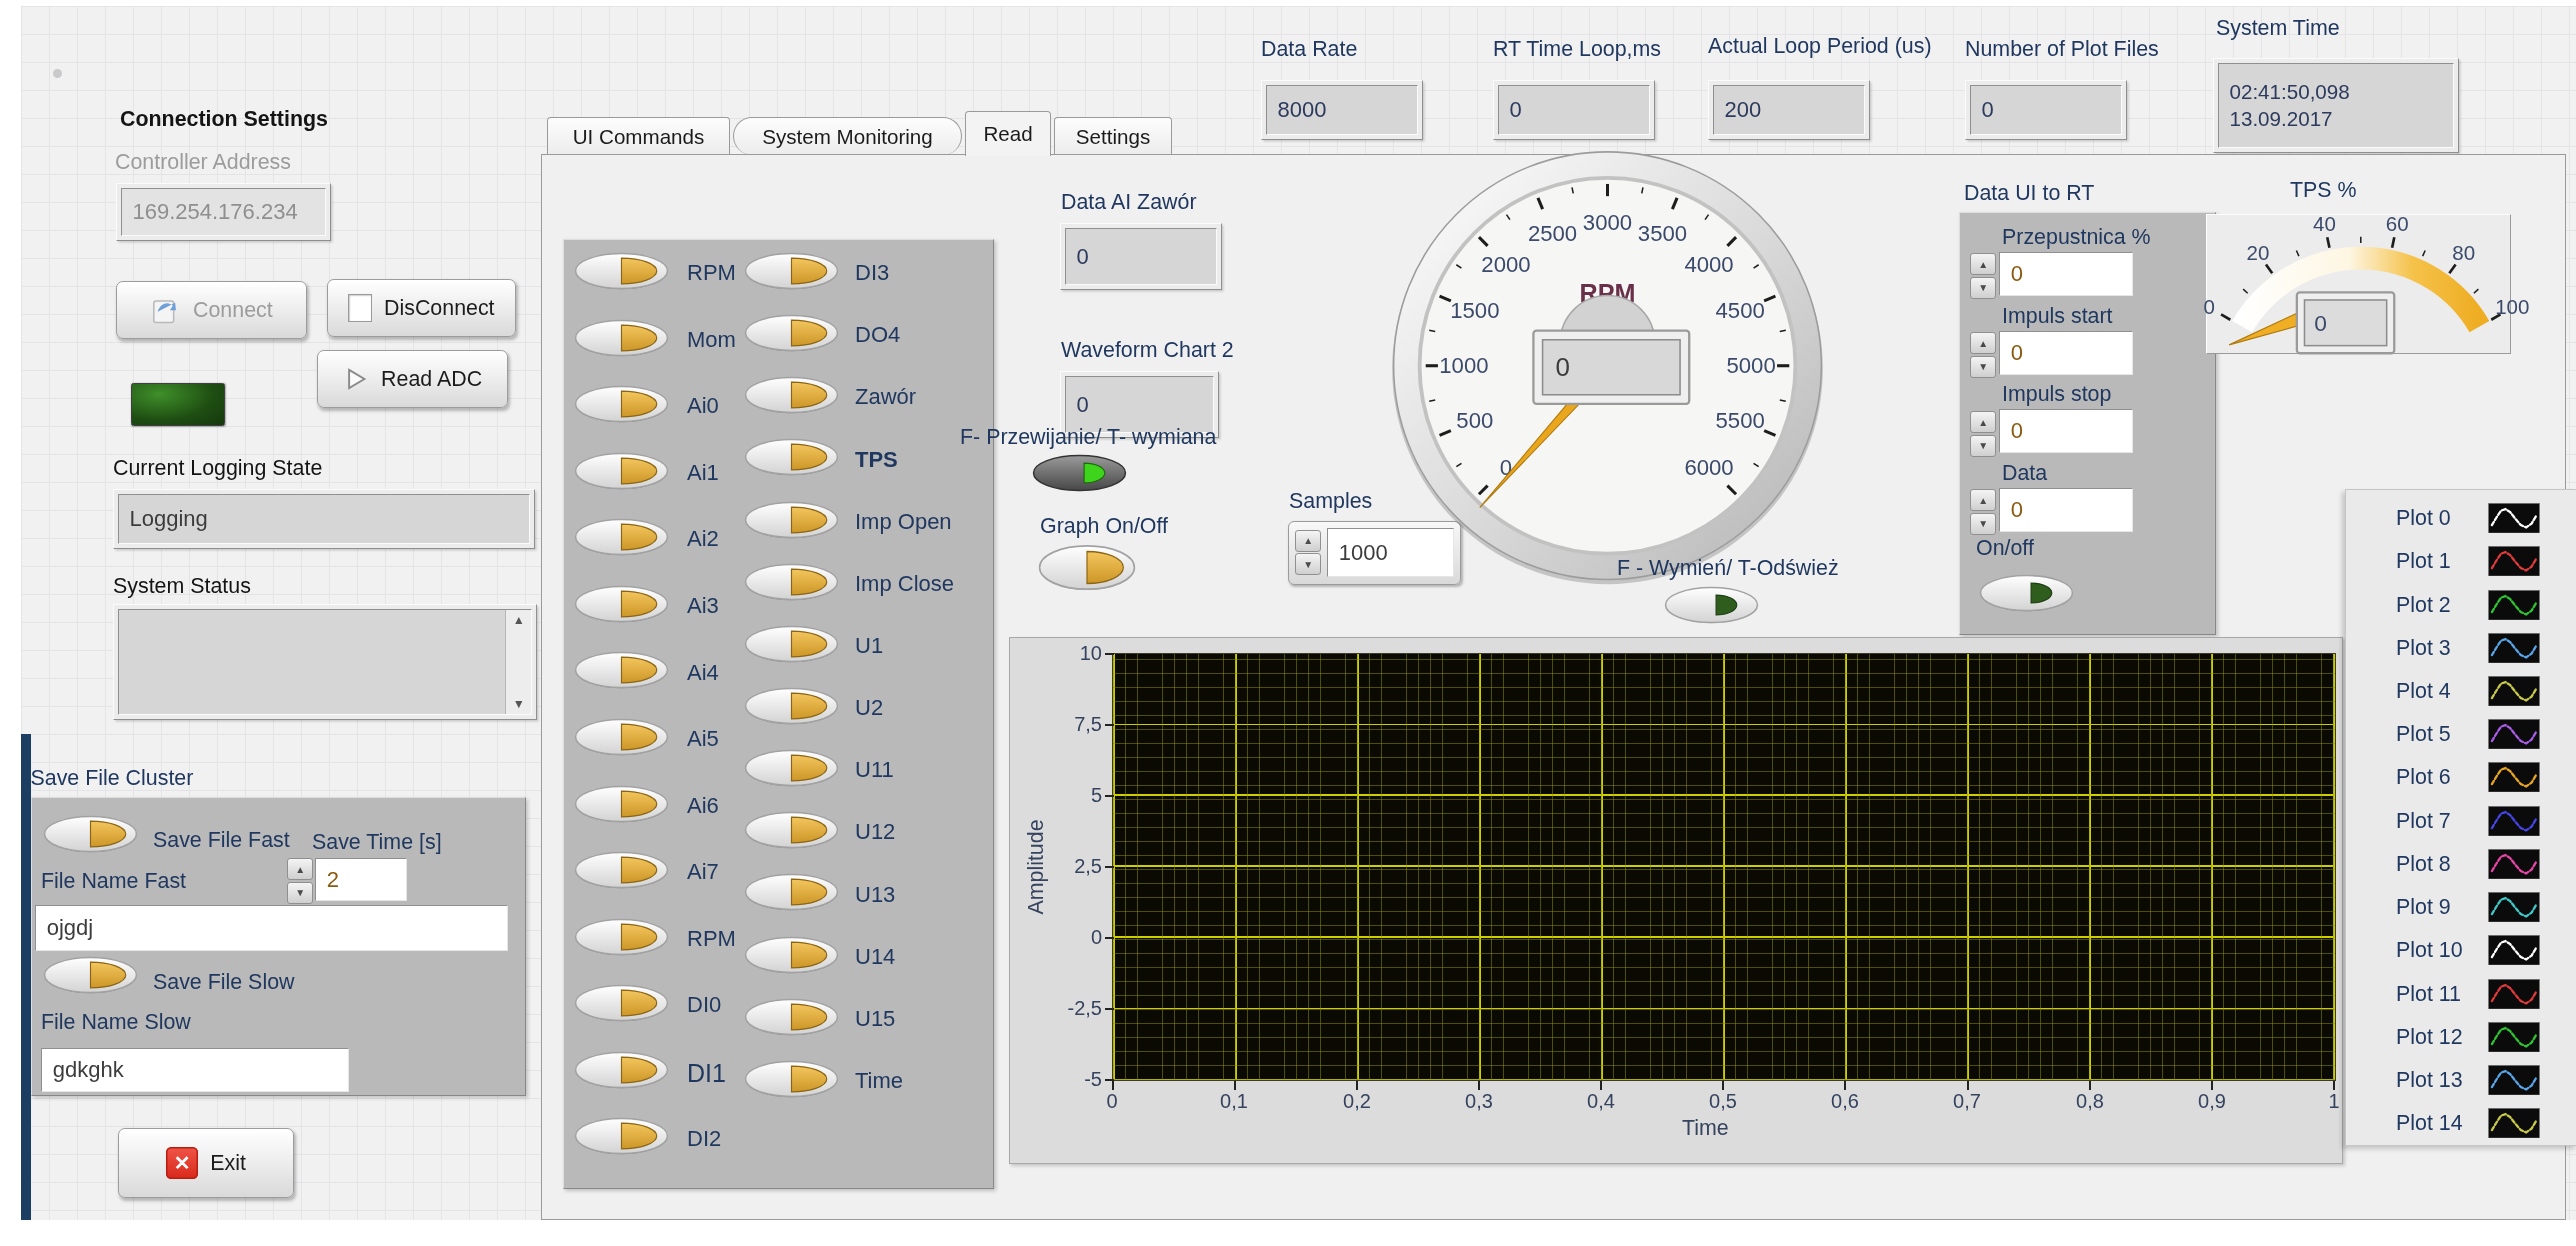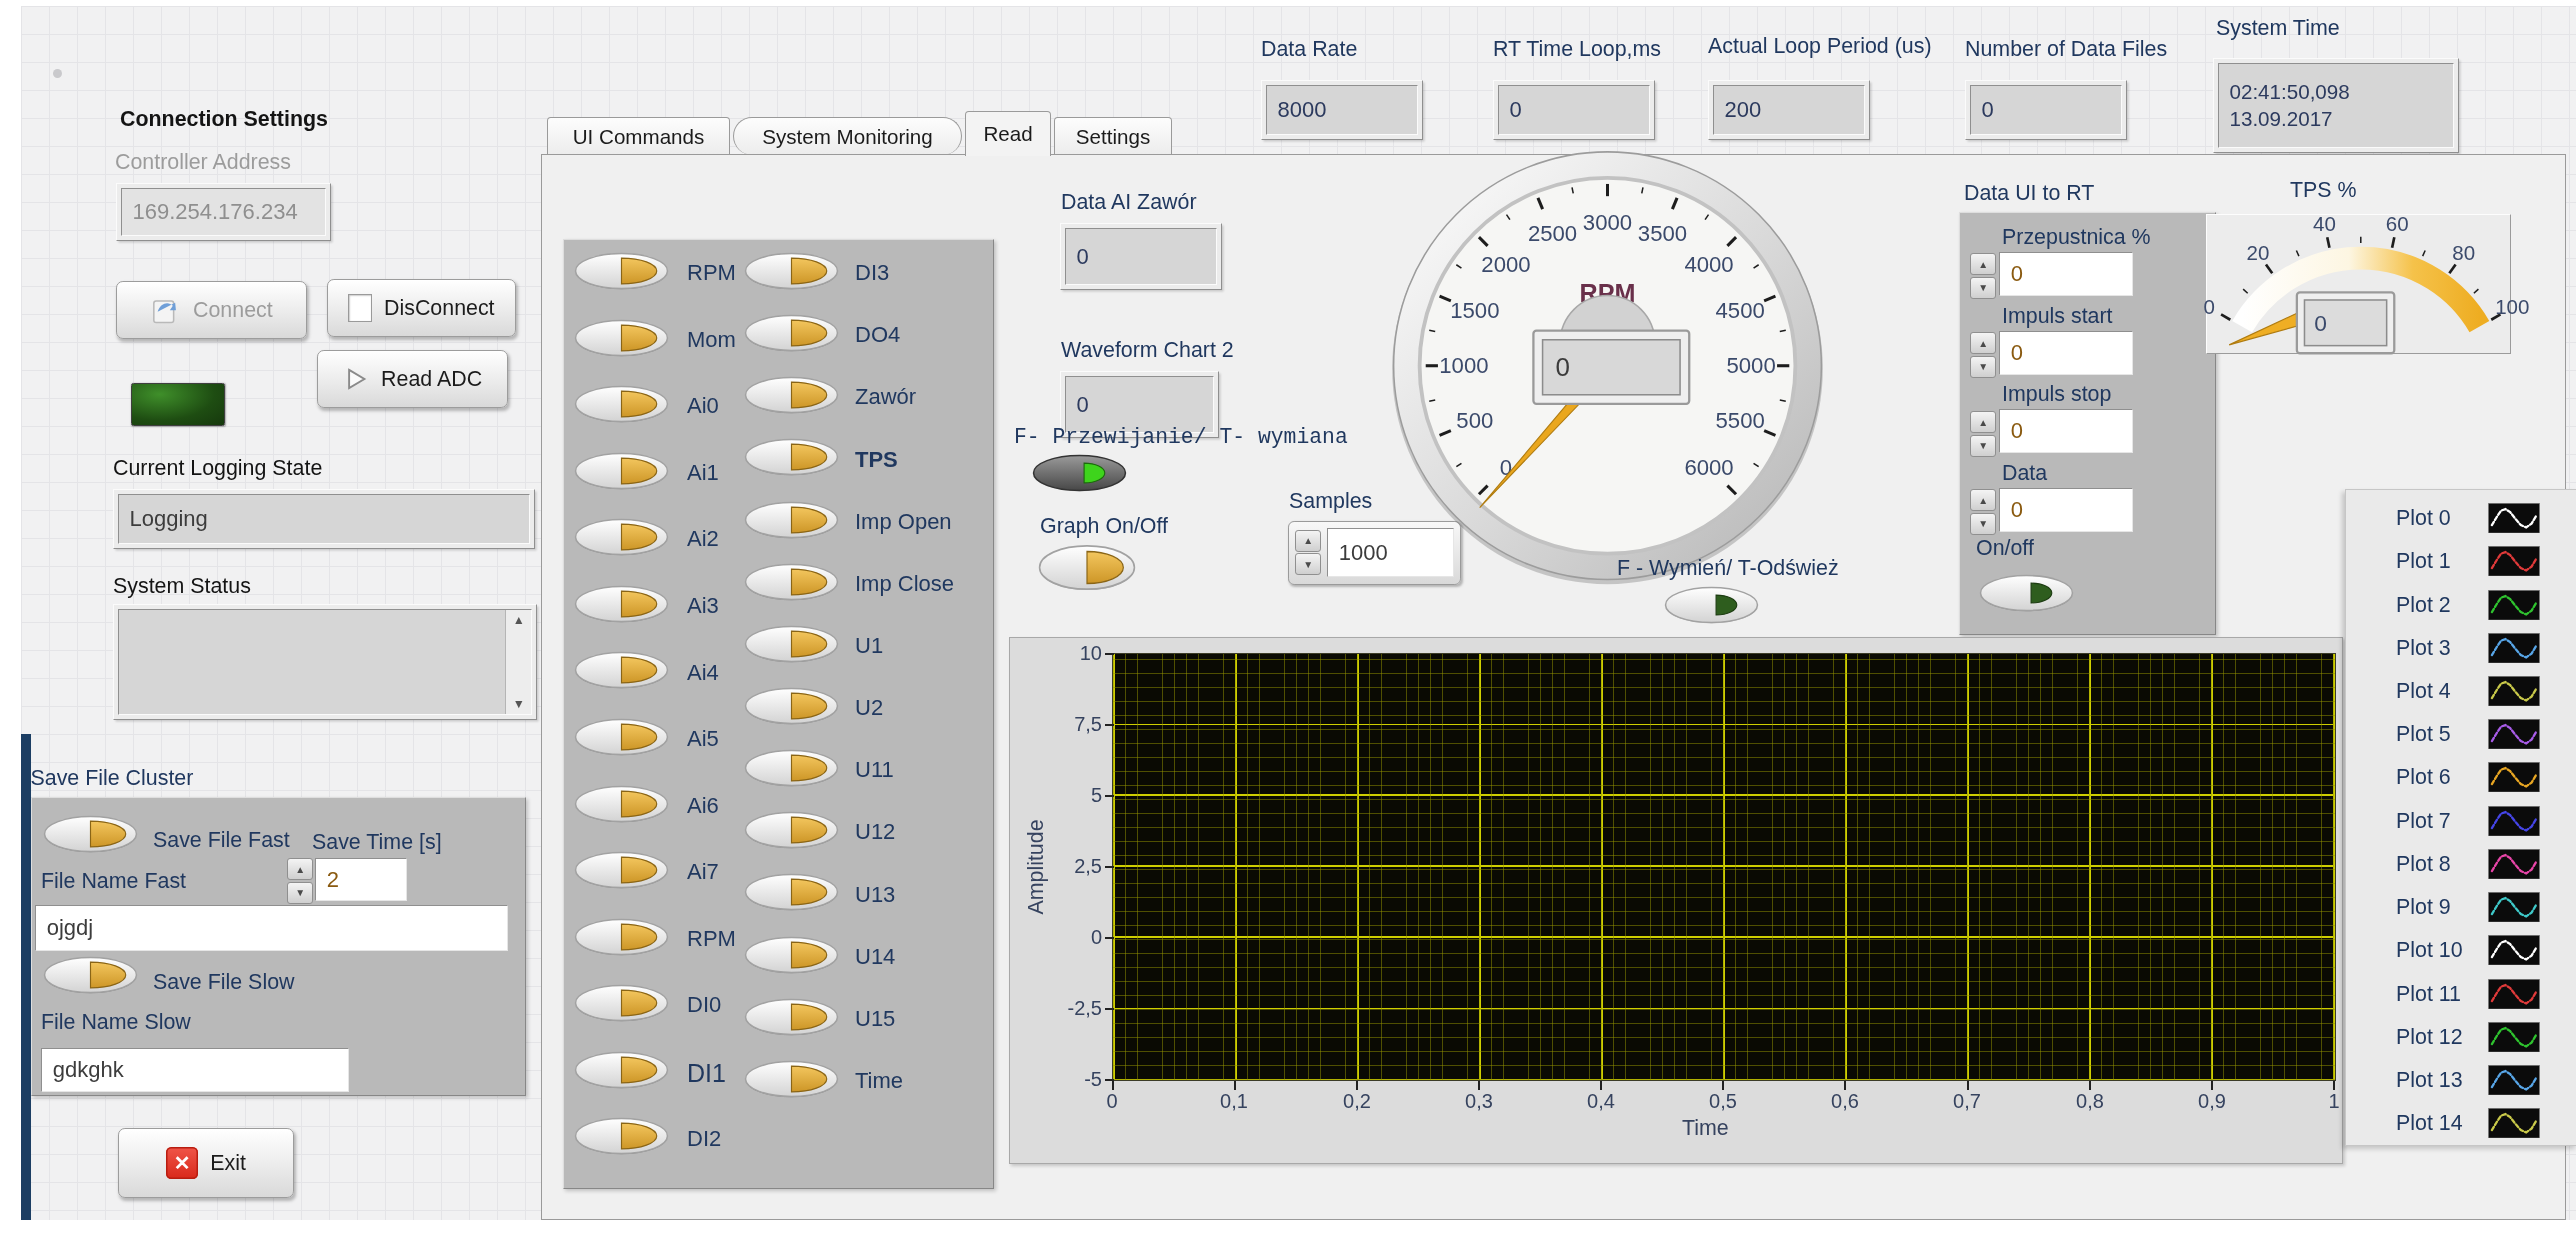--- a/index.html
+++ b/index.html
@@ -198,21 +198,21 @@
 
   <div class="abs lbl" style="left:1061px;top:191px;z-index:2;">Data AI Zawór</div>
   <div class="abs ind" style="left:1060px;top:223px;width:162px;height:67px;z-index:2;">
     <div class="ind-in">0</div>
   </div>
   <div class="abs lbl" style="left:1061px;top:339px;z-index:2;">Waveform Chart 2</div>
   <div class="abs ind" style="left:1060px;top:371px;width:159px;height:67px;z-index:2;">
     <div class="ind-in">0</div>
   </div>
 
-  <div class="abs lbl" style="left:1014px;top:426px;z-index:2;font-family:Liberation Mono, monospace;">F- Przewijanie/ T- wymiana</div>
+  <div class="abs lbl" style="left:960px;top:426px;z-index:2;">F- Przewijanie/ T- wymiana</div>
   <div class="abs toggle" style="left:1032px;top:454px;z-index:2;">
       <svg width="95" height="38" viewBox="0 0 124 50" preserveAspectRatio="none" style="display: block;">
         <ellipse cx="62" cy="27" rx="59" ry="22" fill="rgba(0,0,0,.25)"></ellipse>
         <ellipse cx="62" cy="25" rx="60" ry="23" fill="url(#g-dark)" stroke="#333" stroke-width="2"></ellipse>
         <path d="M68,12 A27,13 0 0 1 68,38 Z" fill="#3ed41c" stroke="#1c6b0c" stroke-width="1.5"></path>
       </svg>
     </div>
 
   <div class="abs lbl" style="left:1040px;top:515px;z-index:2;">Graph On/Off</div>
   <div class="abs toggle" style="left:1038px;top:544px;z-index:2;">
@@ -516,21 +516,21 @@
       <div class="ind-in">8000</div>
     </div>
     <div class="abs lbl" style="left: 1493px; top: 38px;">RT Time Loop,ms</div>
     <div class="abs ind" style="left: 1493px; top: 80px; width: 162px; height: 60px;">
       <div class="ind-in">0</div>
     </div>
     <div class="abs lbl" style="left: 1708px; top: 35px;">Actual Loop Period (us)</div>
     <div class="abs ind" style="left: 1708px; top: 80px; width: 162px; height: 60px;">
       <div class="ind-in">200</div>
     </div>
-    <div class="abs lbl" style="left: 1965px; top: 38px;">Number of Data Files</div>
+    <div class="abs lbl" style="left: 1965px; top: 38px;">Number of Plot Files</div>
     <div class="abs ind" style="left: 1965px; top: 80px; width: 162px; height: 60px;">
       <div class="ind-in">0</div>
     </div>
     <div class="tab" style="left: 547px; top: 117px; width: 183px; height: 38px;">UI Commands</div>
     <div class="tab" style="left: 733px; top: 117px; width: 229px; height: 38px; border-radius: 19px;">System Monitoring</div>
     <div class="tab active" style="left: 965px; top: 111px; width: 86px; height: 45px;">Read</div>
     <div class="tab" style="left: 1054px; top: 117px; width: 118px; height: 38px;">Settings</div>
     <div class="abs" style="left: 574px; top: 252px; z-index: 3;">
       <svg width="95" height="38" viewBox="0 0 124 50" preserveAspectRatio="none" style="display: block;">
         <ellipse cx="62" cy="27" rx="59" ry="22" fill="rgba(0,0,0,.25)"></ellipse>

